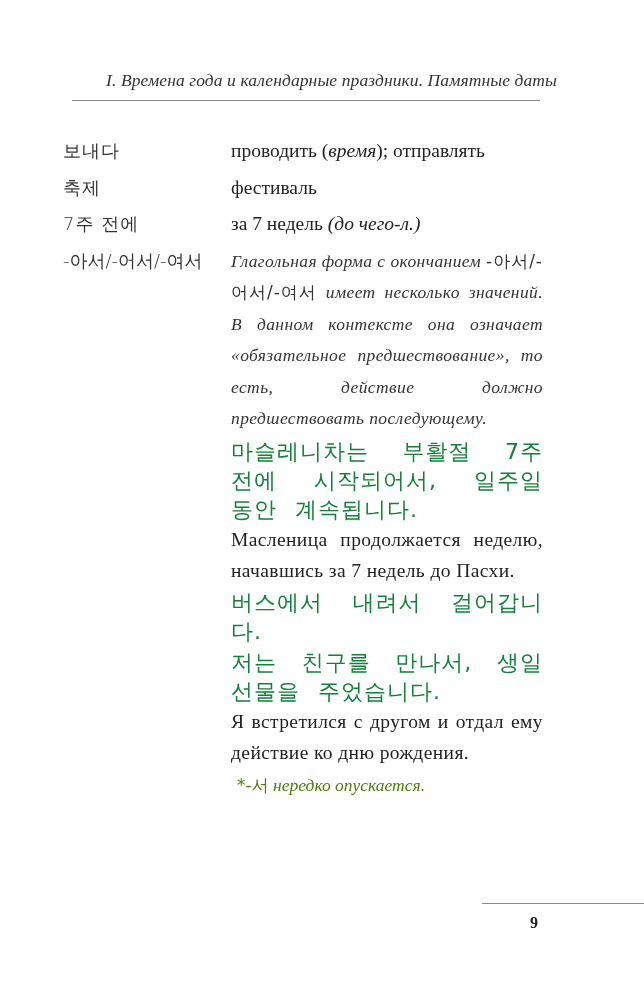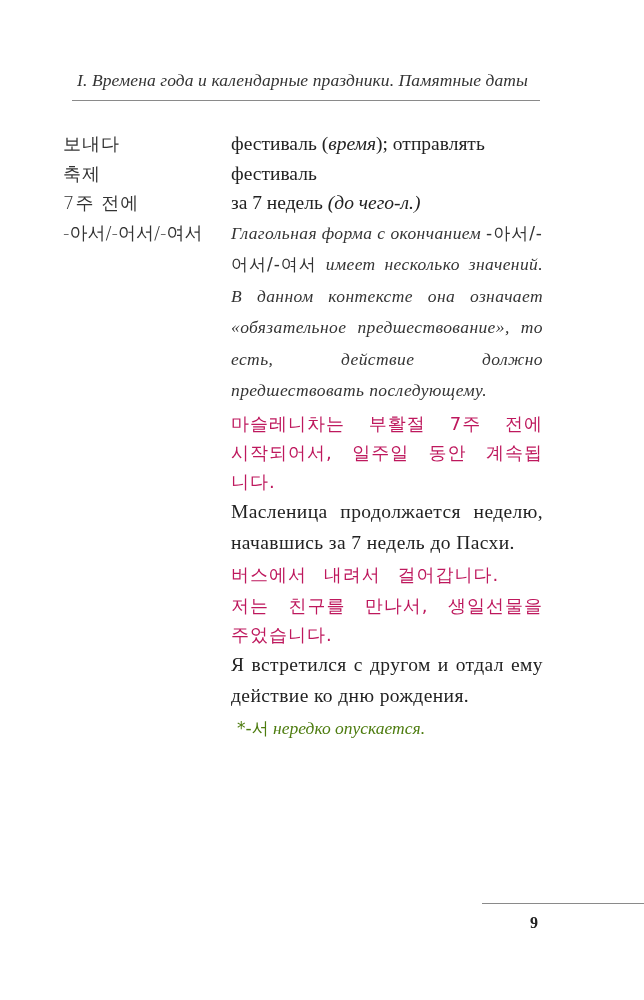--- a/index.html
+++ b/index.html
@@ -10,21 +10,21 @@
     body {
       width: 644px;
       height: 1000px;
       position: relative;
       overflow: hidden;
       font-family: "Liberation Serif", "DejaVu Serif", serif;
       color: #2a2a2a;
     }
     .running-head {
       position: absolute;
-      left: 60px;
+      left: 89px;
       width: 468px;
       top: 70px;
       text-align: right;
       font-style: italic;
       font-size: 17.5px;
       color: #333;
       letter-spacing: 0.1px;
     }
     .head-rule {
       position: absolute;
@@ -36,20 +36,21 @@
     }
     .gloss {
       position: absolute;
       left: 63px;
       top: 129px;
       width: 480px;
     }
     .row {
       display: flex;
       align-items: flex-start;
+      margin-top: 7px;
     }
     .term {
       width: 168px;
       flex: 0 0 168px;
       font-size: 19px;
       line-height: 29.5px;
       font-family: "DejaVu Sans", sans-serif;
       font-weight: 300;
       color: #333;
       white-space: nowrap;
@@ -73,27 +74,27 @@
       color: #333;
     }
     .note .ko-inline {
       font-style: normal;
       font-family: "DejaVu Sans", sans-serif;
       font-size: 17px;
       letter-spacing: 1px;
     }
     .ko-block {
       font-family: "DejaVu Sans", sans-serif;
-      font-size: 18px;
+      font-size: 22px;
       line-height: 29px;
       letter-spacing: 1px;
       word-spacing: 10px;
       text-align: justify;
       text-align-last: left;
-      color: #be185d;
+      color: #15803d;
       margin-top: 2px;
     }
     .ru-block {
       font-size: 19.5px;
       line-height: 31px;
       letter-spacing: 0.4px;
       text-align: justify;
       text-align-last: left;
       color: #222;
     }
@@ -130,21 +131,21 @@
 </head>
 <body>
 
 <div class="running-head">I. Времена года и календарные праздники. Памятные даты</div>
 <div class="head-rule"></div>
 
 <div class="gloss">
 
   <div class="row">
     <div class="term"><span class="ko">보내다</span></div>
-    <div class="def"><span>фестиваль (</span><em>время</em><span>); отправлять</span></div>
+    <div class="def"><span>проводить (</span><em>время</em><span>); отправлять</span></div>
   </div>
 
   <div class="row">
     <div class="term"><span class="ko">축제</span></div>
     <div class="def">фестиваль</div>
   </div>
 
 
   <div class="row">
     <div class="term"><span class="ko">7주 전에</span></div>

